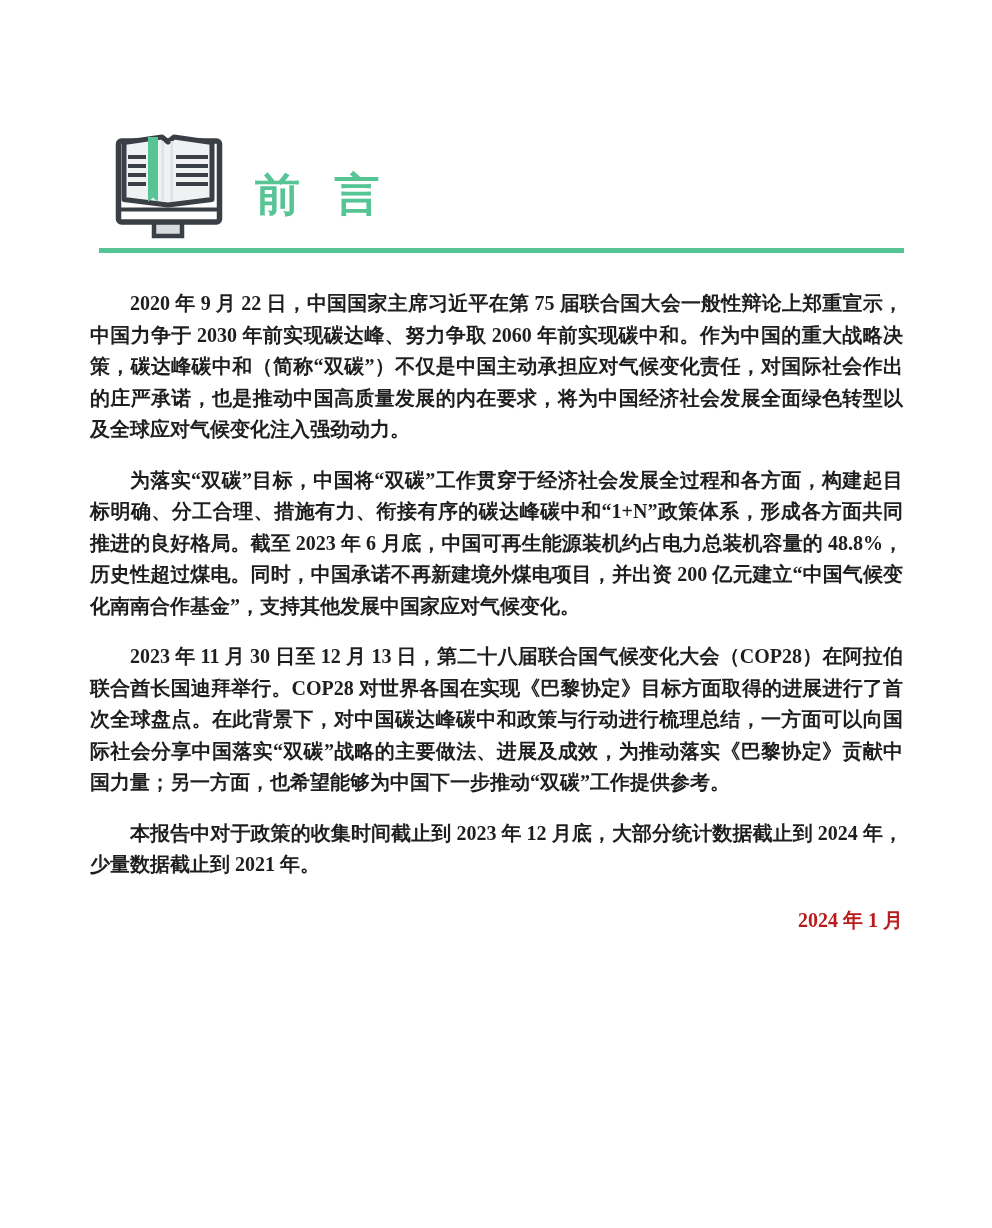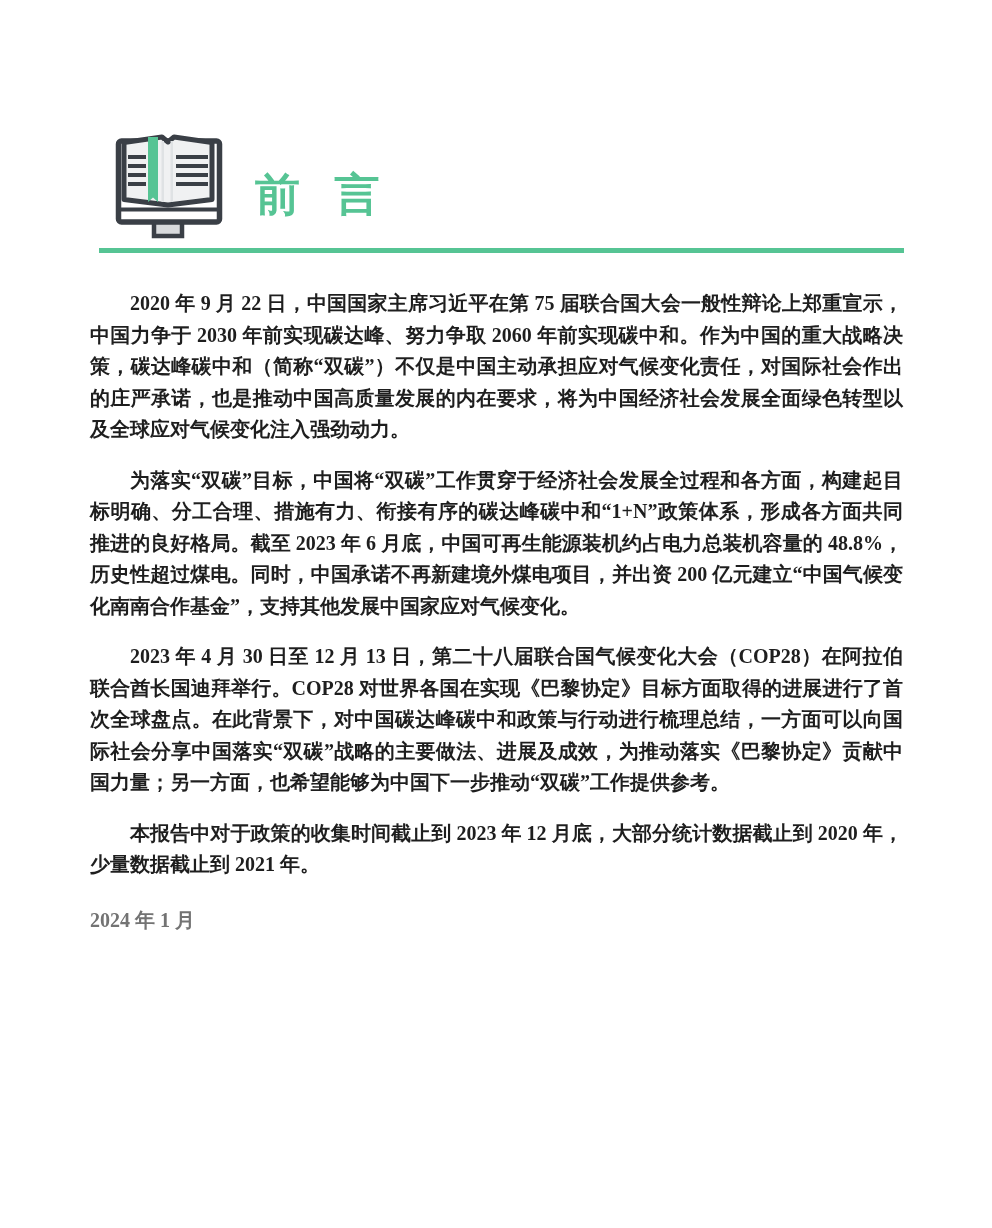--- a/index.html
+++ b/index.html
@@ -58,21 +58,22 @@
     font-weight: bold;
     color: #1e1e1e;
     text-align: justify;
     text-indent: 2em;
   }
   .report-date {
     margin: 24px 0 0 0;
     font-size: 20px;
     line-height: 31.5px;
     font-weight: bold;
-    color: #737373;
+    color: #b91c1c;
+    text-align: right;
     text-indent: 0;
     white-space: nowrap;
   }
 </style>
 </head>
 <body>
 
 <div class="page">
 
   <div class="header-icon">
@@ -104,19 +105,19 @@
   </div>
 
   <h1 class="page-title">前 言</h1>
 
   <div class="header-rule"></div>
 
   <main class="body-text">
     <div>
         <p class="para">2020 年 9 月 22 日，中国国家主席习近平在第 75 届联合国大会一般性辩论上郑重宣示，中国力争于 2030 年前实现碳达峰、努力争取 2060 年前实现碳中和。作为中国的重大战略决策，碳达峰碳中和（简称“双碳”）不仅是中国主动承担应对气候变化责任，对国际社会作出的庄严承诺，也是推动中国高质量发展的内在要求，将为中国经济社会发展全面绿色转型以及全球应对气候变化注入强劲动力。</p>
         <p class="para">为落实“双碳”目标，中国将“双碳”工作贯穿于经济社会发展全过程和各方面，构建起目标明确、分工合理、措施有力、衔接有序的碳达峰碳中和“1+N”政策体系，形成各方面共同推进的良好格局。截至 2023 年 6 月底，中国可再生能源装机约占电力总装机容量的 48.8%，历史性超过煤电。同时，中国承诺不再新建境外煤电项目，并出资 200 亿元建立“中国气候变化南南合作基金”，支持其他发展中国家应对气候变化。</p>
-        <p class="para">2023 年 4 月 30 日至 12 月 13 日，第二十八届联合国气候变化大会（COP28）在阿拉伯联合酋长国迪拜举行。COP28 对世界各国在实现《巴黎协定》目标方面取得的进展进行了首次全球盘点。在此背景下，对中国碳达峰碳中和政策与行动进行梳理总结，一方面可以向国际社会分享中国落实“双碳”战略的主要做法、进展及成效，为推动落实《巴黎协定》贡献中国力量；另一方面，也希望能够为中国下一步推动“双碳”工作提供参考。</p>
-        <p class="para">本报告中对于政策的收集时间截止到 2023 年 12 月底，大部分统计数据截止到 2020 年，少量数据截止到 2021 年。</p>
+        <p class="para">2023 年 11 月 30 日至 12 月 13 日，第二十八届联合国气候变化大会（COP28）在阿拉伯联合酋长国迪拜举行。COP28 对世界各国在实现《巴黎协定》目标方面取得的进展进行了首次全球盘点。在此背景下，对中国碳达峰碳中和政策与行动进行梳理总结，一方面可以向国际社会分享中国落实“双碳”战略的主要做法、进展及成效，为推动落实《巴黎协定》贡献中国力量；另一方面，也希望能够为中国下一步推动“双碳”工作提供参考。</p>
+        <p class="para">本报告中对于政策的收集时间截止到 2023 年 12 月底，大部分统计数据截止到 2024 年，少量数据截止到 2021 年。</p>
       </div>
     <p class="report-date">2024 年 1 月</p>
   </main>
 
 </div>
 
 </body></html>

